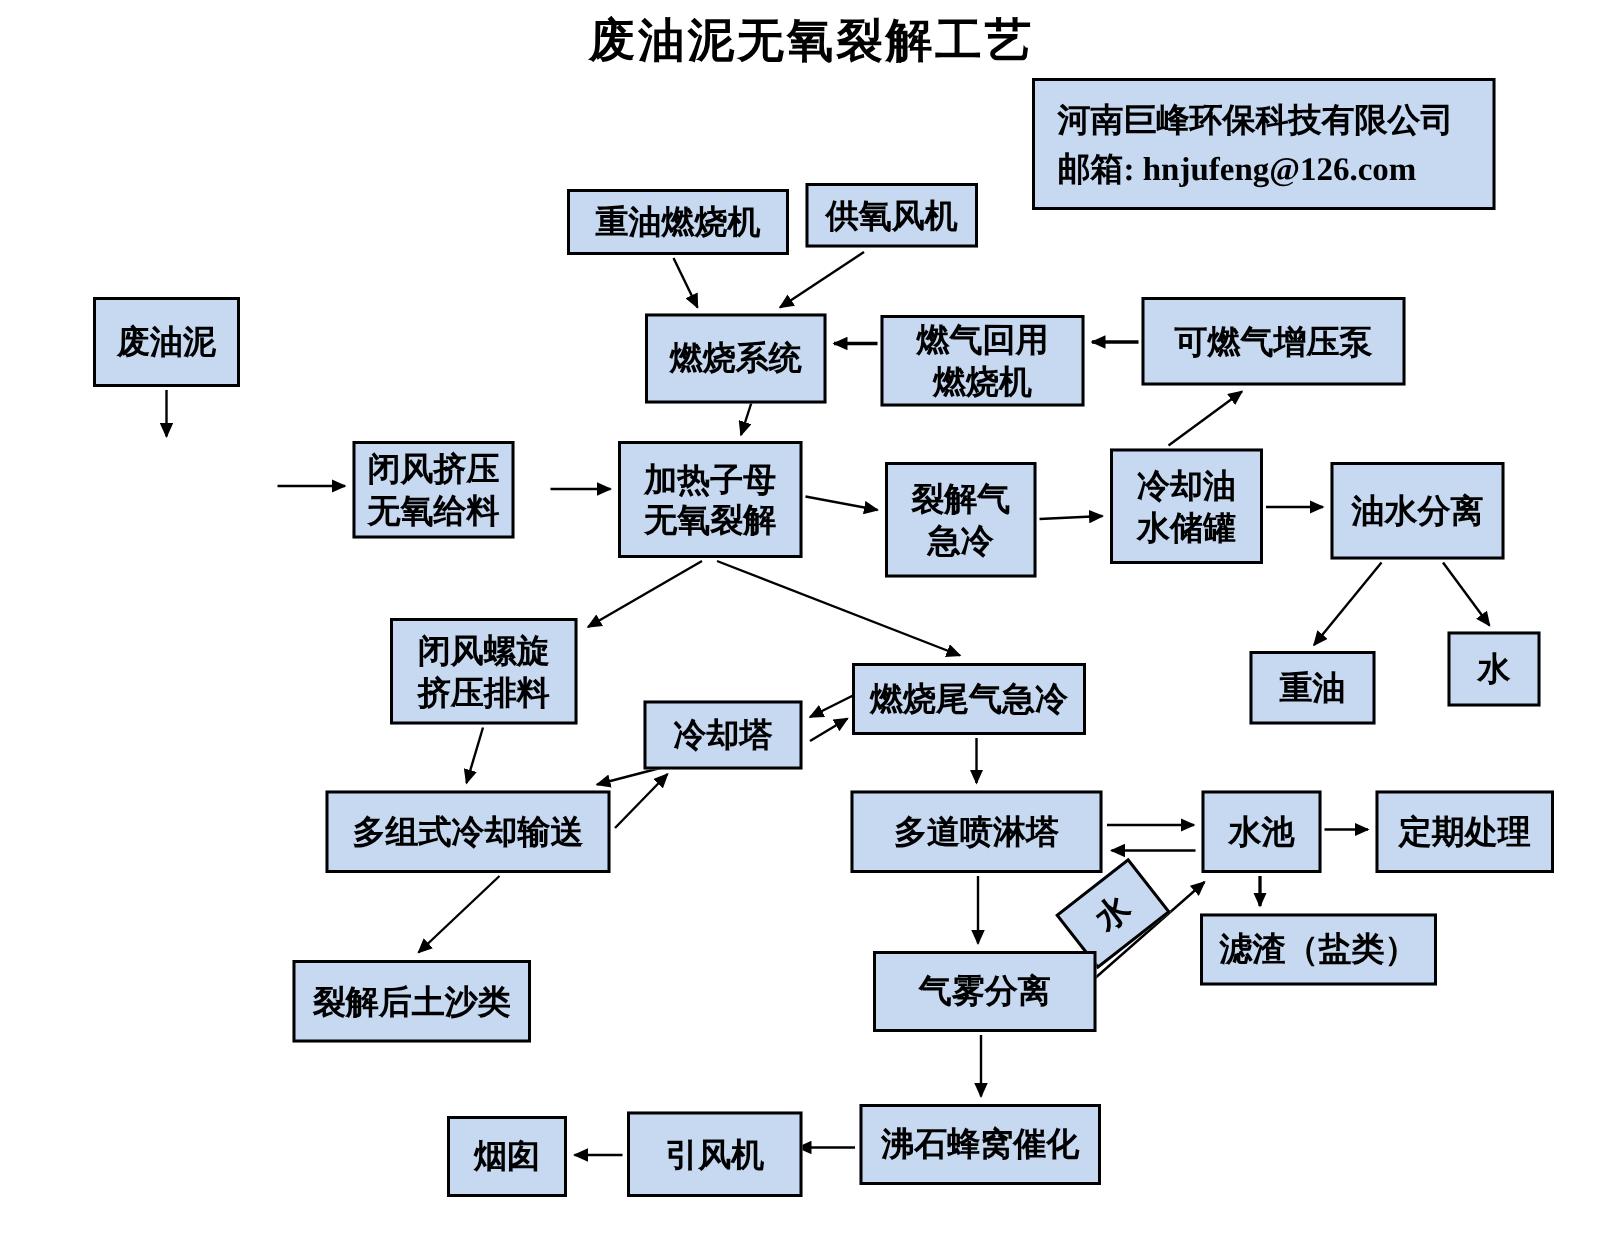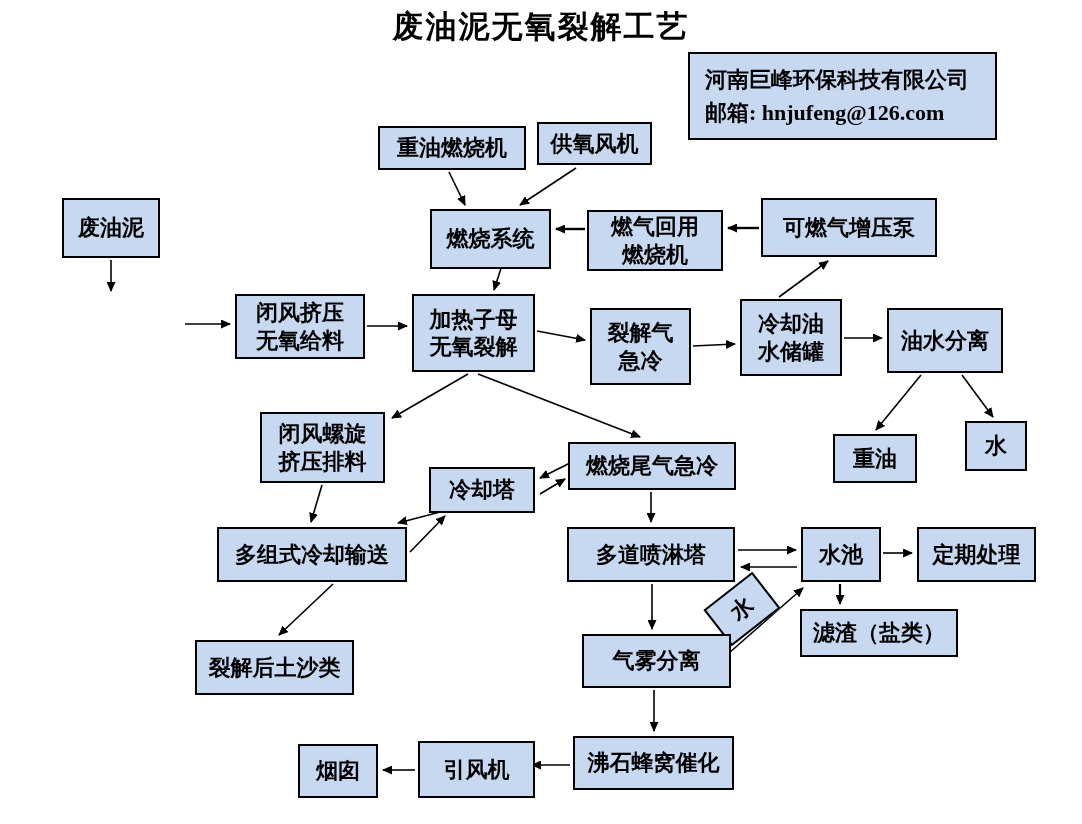--- a/index.html
+++ b/index.html
@@ -81,41 +81,41 @@
       <line x1="840" y1="584" x2="840" y2="604" marker-end="url(#ah)" stroke-width="2.2"></line>
       <line x1="652" y1="584" x2="652" y2="629" marker-end="url(#ah)"></line>
       <line x1="729" y1="653" x2="803" y2="588" marker-end="url(#ah)"></line>
       <line x1="654" y1="690" x2="654" y2="731" marker-end="url(#ah)"></line>
       <line x1="570" y1="765" x2="532" y2="765" marker-end="url(#ah)"></line>
       <line x1="415" y1="770" x2="383" y2="770" marker-end="url(#ah)"></line>
     </g>
   </svg>
 
   <div class="node" style="left:62px;top:198px;width:98px;height:60px;">废油泥</div>
-  <div class="node" style="left:235px;top:294px;width:130px;height:65px;">闭风挤压
+  <div class="node" style="left:235px;top:294px;width:108px;height:65px;">闭风挤压
 无氧给料</div>
   <div class="node" style="left:378px;top:126px;width:148px;height:44px;">重油燃烧机</div>
   <div class="node" style="left:537px;top:122px;width:115px;height:43px;">供氧风机</div>
   <div class="node" style="left:430px;top:209px;width:121px;height:60px;">燃烧系统</div>
   <div class="node" style="left:587px;top:198px;width:136px;height:61px;margin-top:12px;">燃气回用
 燃烧机</div>
   <div class="node" style="left:761px;top:198px;width:176px;height:59px;">可燃气增压泵</div>
   <div class="node" style="left:412px;top:294px;width:123px;height:78px;">加热子母
 无氧裂解</div>
   <div class="node" style="left:590px;top:308px;width:101px;height:77px;">裂解气
 急冷</div>
   <div class="node" style="left:740px;top:299px;width:102px;height:77px;">冷却油
 水储罐</div>
   <div class="node" style="left:887px;top:308px;width:116px;height:65px;">油水分离</div>
   <div class="node" style="left:833px;top:434px;width:84px;height:49px;">重油</div>
   <div class="node" style="left:965px;top:421px;width:62px;height:50px;">水</div>
   <div class="node" style="left:260px;top:412px;width:125px;height:71px;">闭风螺旋
 挤压排料</div>
   <div class="node" style="left:429px;top:467px;width:106px;height:46px;">冷却塔</div>
-  <div class="node" style="left:568px;top:442px;width:168px;height:48px;text-align:center;">燃烧尾气急冷</div>
+  <div class="node" style="left:568px;top:442px;width:156px;height:48px;text-align:center;">燃烧尾气急冷</div>
   <div class="node" style="left:217px;top:527px;width:190px;height:55px;">多组式冷却输送</div>
   <div class="node" style="left:195px;top:640px;width:159px;height:55px;">裂解后土沙类</div>
   <div class="node" style="left:567px;top:527px;width:168px;height:55px;">多道喷淋塔</div>
   <div class="node" style="left:801px;top:527px;width:80px;height:55px;">水池</div>
   <div class="node" style="left:917px;top:527px;width:119px;height:55px;">定期处理</div>
   <div class="node rot" style="left:711px;top:586px;width:62px;height:46px;">水</div>
   <div class="node" style="left:800px;top:609px;width:158px;height:48px;">滤渣（盐类）</div>
   <div class="node" style="left:582px;top:634px;width:149px;height:54px;">气雾分离</div>
   <div class="node" style="left:573px;top:736px;width:161px;height:54px;">沸石蜂窝催化</div>
   <div class="node" style="left:418px;top:741px;width:117px;height:57px;">引风机</div>

